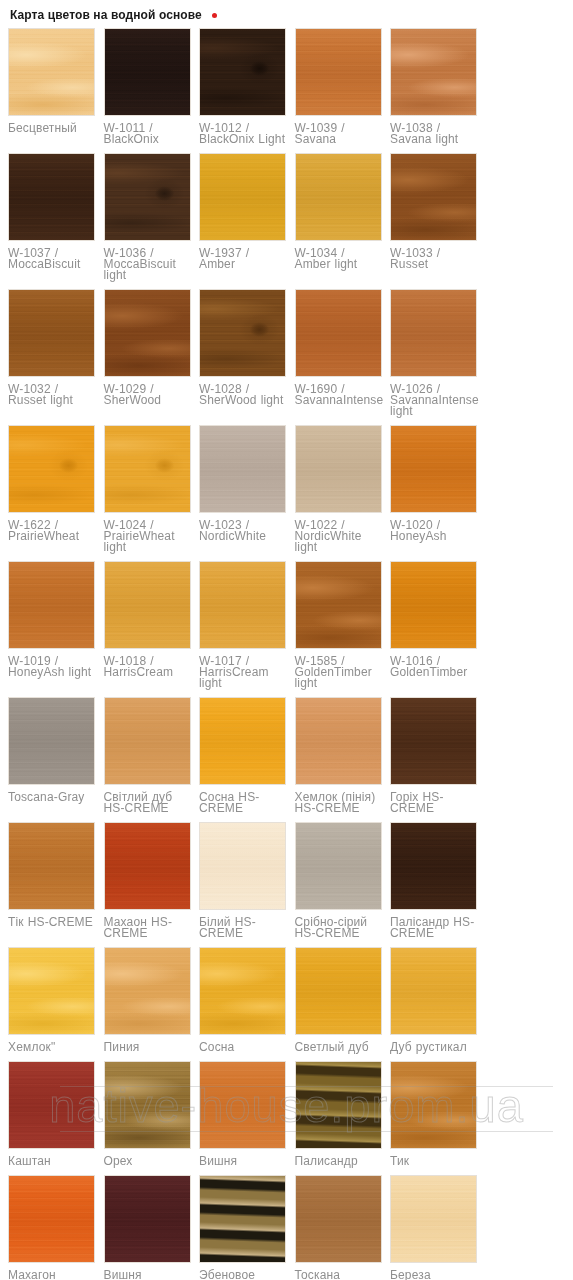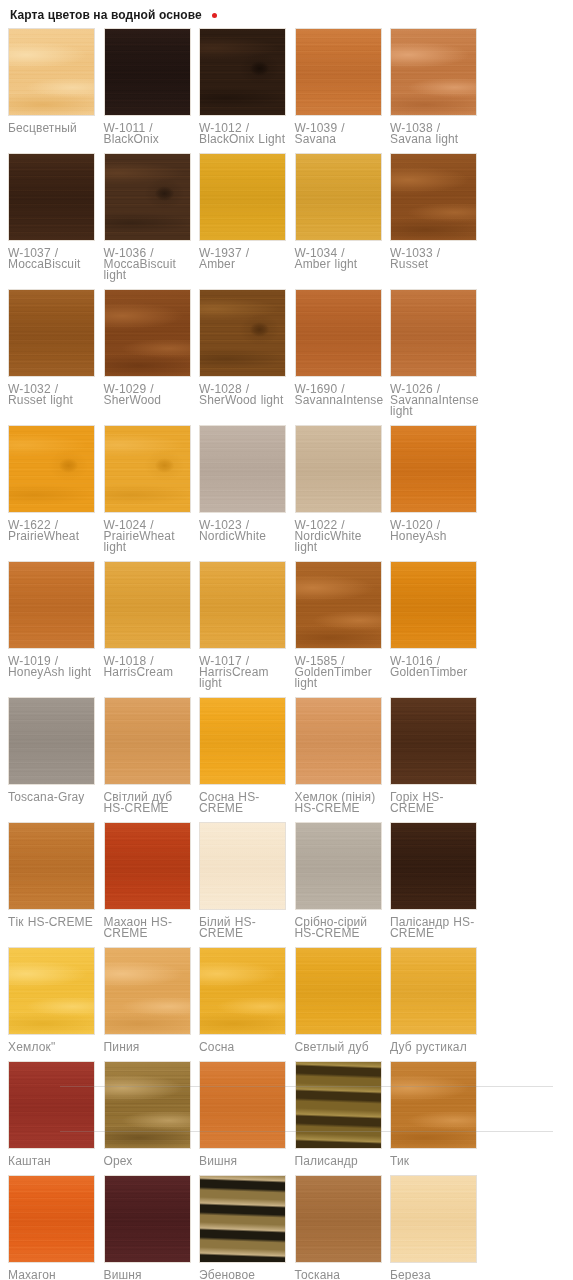--- a/index.html
+++ b/index.html
@@ -311,16 +311,17 @@
       </div>
       <div class="cell">
         <div class="swatch" style="background-color: rgb(29, 122, 60); background-image: linear-gradient(rgba(47, 151, 81, 0.333) 0%, transparent 22%, rgba(15, 93, 43, 0.267) 52%, transparent 78%, rgba(47, 151, 81, 0.267) 100%), repeating-linear-gradient(0deg, rgba(15, 93, 43, 0.133) 0px, rgba(15, 93, 43, 0.133) 1px, transparent 1px, transparent 4px), repeating-linear-gradient(0deg, rgba(47, 151, 81, 0.2) 0px, rgba(47, 151, 81, 0.2) 1px, transparent 1px, transparent 7px), linear-gradient(rgb(29, 122, 60), rgb(29, 122, 60));"></div>
       </div>
       <div class="cell">
         <div class="swatch" style="background-color: rgb(98, 195, 205); background-image: repeating-linear-gradient(-3deg, rgba(224, 176, 74, 0.8) 0px, rgba(224, 176, 74, 0.8) 6px, transparent 9px, transparent 24px), repeating-linear-gradient(4deg, rgba(59, 168, 180, 0.4) 0px, rgba(59, 168, 180, 0.4) 4px, transparent 7px, transparent 20px), repeating-linear-gradient(0deg, rgba(59, 168, 180, 0.133) 0px, rgba(59, 168, 180, 0.133) 1px, transparent 1px, transparent 4px), repeating-linear-gradient(0deg, rgba(224, 176, 74, 0.2) 0px, rgba(224, 176, 74, 0.2) 1px, transparent 1px, transparent 7px), linear-gradient(rgb(98, 195, 205), rgb(98, 195, 205));"></div>
       </div>
     </div>
 
   <div class="watermark">
+    <span>native-house.prom.ua</span>
     <span class="wm-grid"></span>
   </div>
 
 </div>
 
 </body></html>

